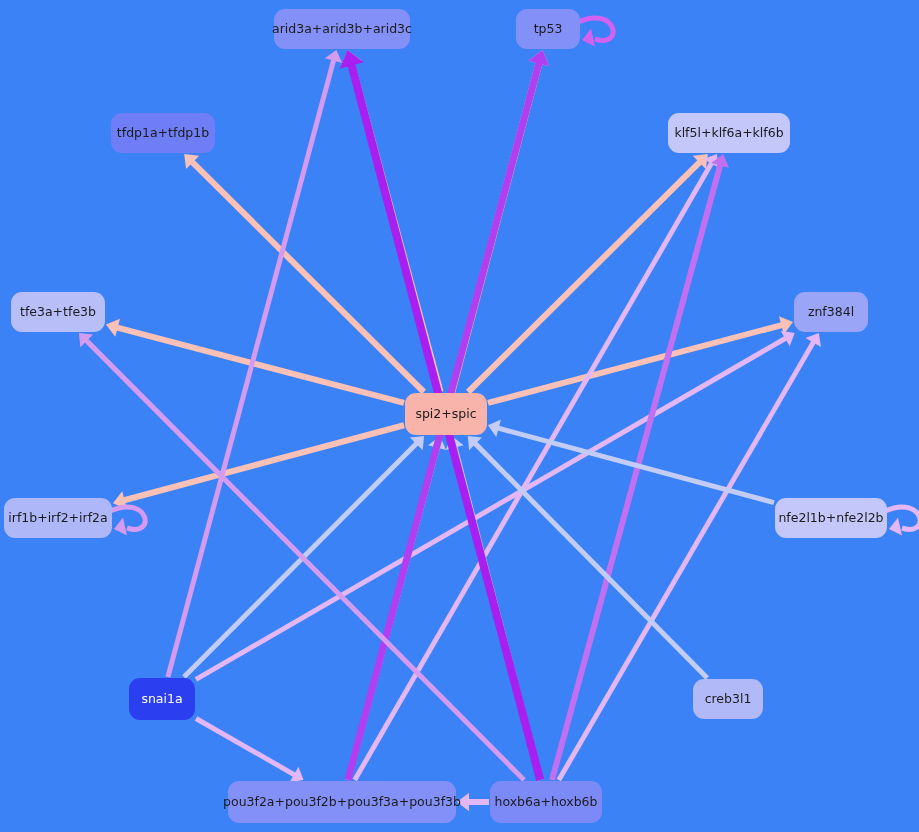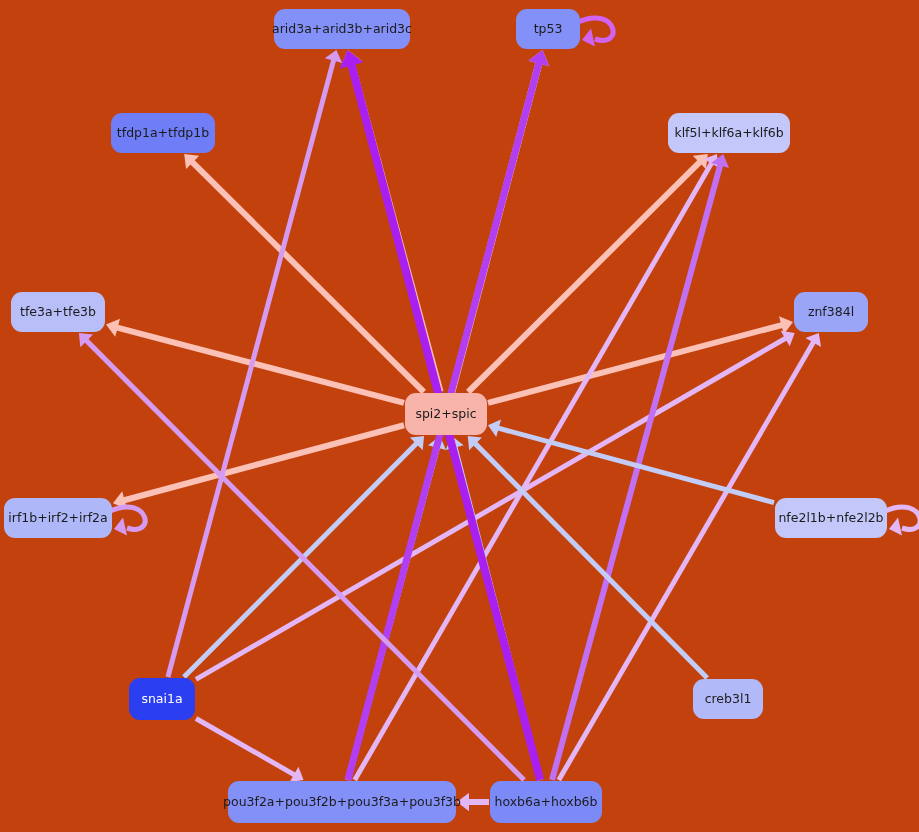--- a/index.html
+++ b/index.html
@@ -4,21 +4,21 @@
 <style>
   html, body {
     margin: 0;
     padding: 0;
     background: #ffffff;
   }
   #canvas-wrap {
     position: relative;
     width: 919px;
     height: 832px;
-    background: #c2410c;
+    background: #3b82f6;
     overflow: hidden;
     font-family: "DejaVu Sans", sans-serif;
   }
   svg#network {
     position: absolute;
     left: 0;
     top: 0;
     width: 919px;
     height: 832px;
     display: block;

